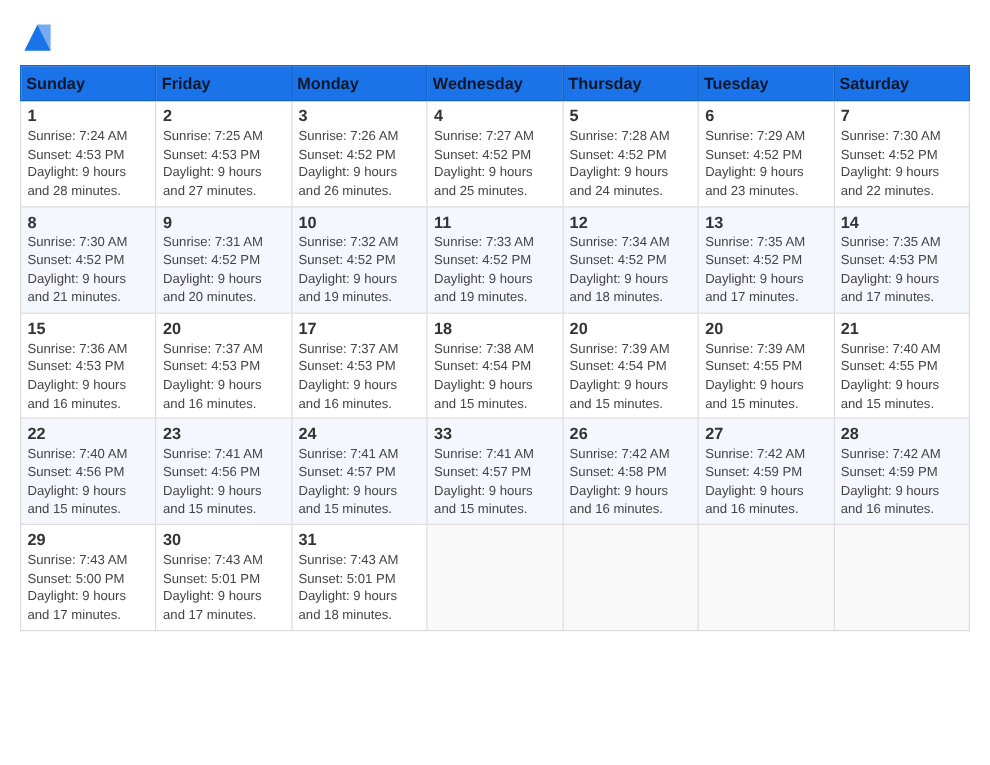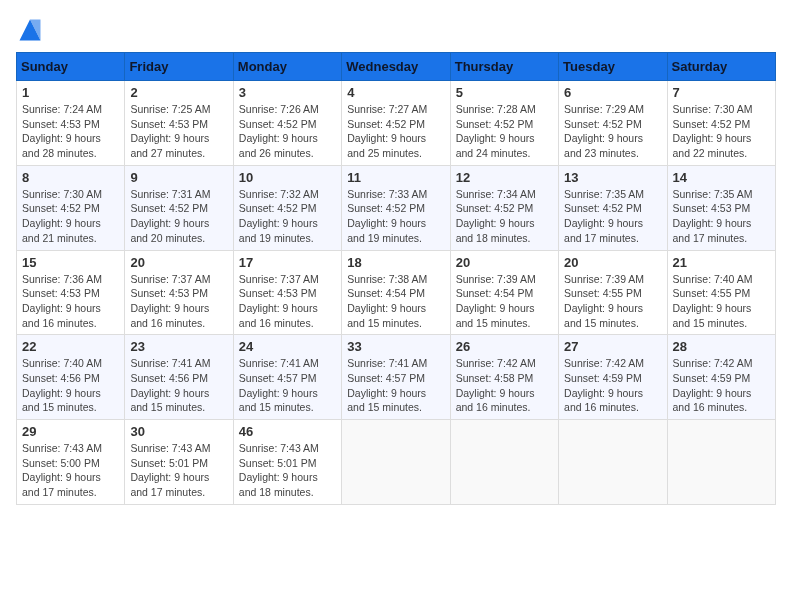--- a/index.html
+++ b/index.html
@@ -361,21 +361,21 @@
       </td>
         <td>
         <span class="day-number">30</span>
         <div class="day-info">
           Sunrise: 7:43 AM<br>
           Sunset: 5:01 PM<br>
           Daylight: 9 hours and 17 minutes.
         </div>
       </td>
         <td>
-        <span class="day-number">46</span>
+        <span class="day-number">31</span>
         <div class="day-info">
           Sunrise: 7:43 AM<br>
           Sunset: 5:01 PM<br>
           Daylight: 9 hours and 18 minutes.
         </div>
       </td>
         <td class="empty-cell"></td>
         <td class="empty-cell"></td>
         <td class="empty-cell"></td>
         <td class="empty-cell"></td>

